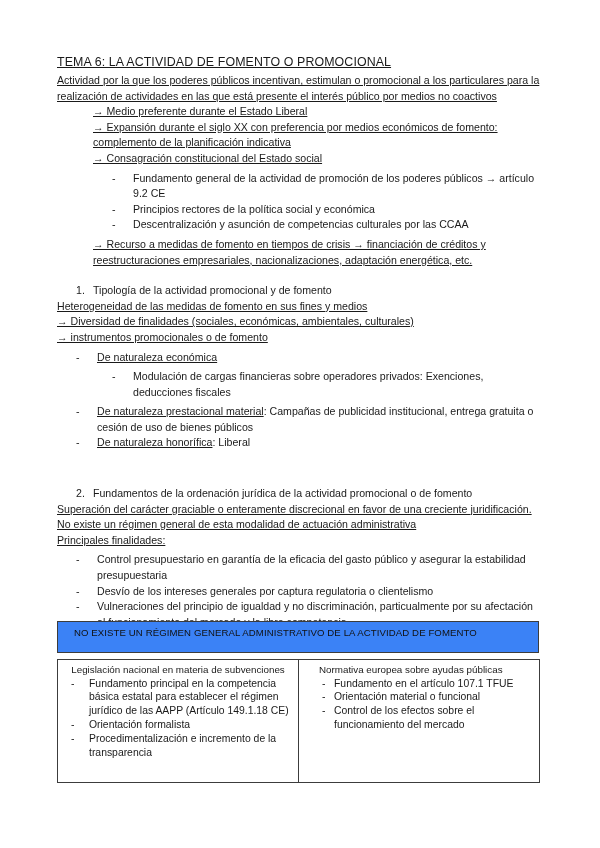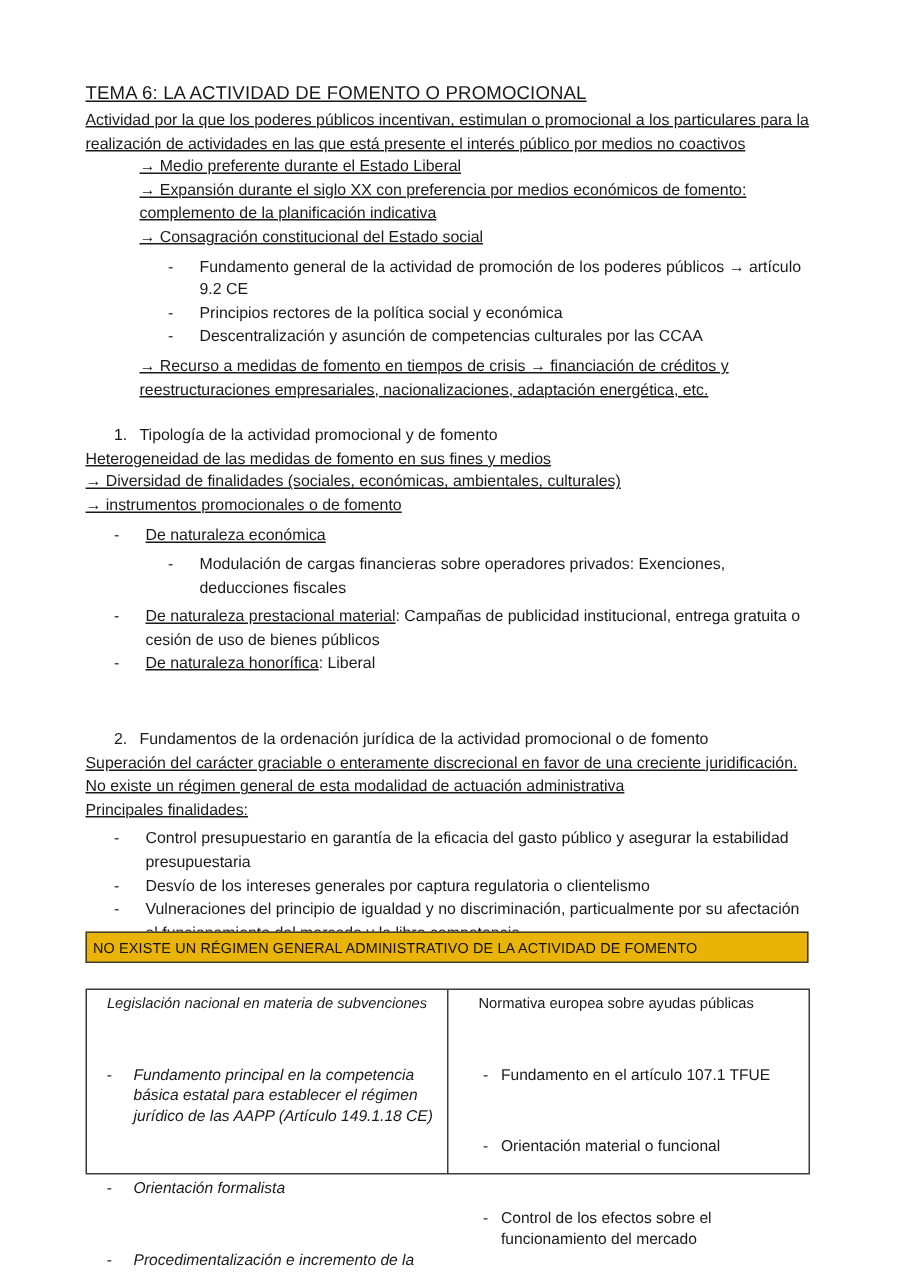--- a/index.html
+++ b/index.html
@@ -17,36 +17,36 @@
   ul.dash > li::before { content: "-"; position: absolute; left: 51px; }
   ul.dash.lvl0 > li { padding-left: 36px; }
   ul.dash.lvl0 > li::before { left: 15px; }
   ul.dash.lvl1 > li { padding-left: 72px; }
   ul.dash.lvl1 > li::before { left: 51px; }
   .num-item { position: relative; padding-left: 36px; }
   .num-item .num { position: absolute; left: 19px; }
   .u { text-decoration: underline; }
   .gap { height: 31px; }
   .green-box {
-    position: absolute; left: 57px; top: 621px; width: 482px; height: 21px;
-    background: #eab308; border: 1.5px solid #3c3c3c; box-sizing: border-box;
-    font-size: 9.6px; line-height: 21px; padding-left: 4px; color: #111;
+    position: absolute; left: 57px; top: 621px; width: 482px; height: 32px;
+    background: #3b82f6; border: 1.5px solid #3c3c3c; box-sizing: border-box;
+    font-size: 9.6px; line-height: 21px; padding-left: 16px; color: #111;
     letter-spacing: 0.1px;
   }
   .table {
     position: absolute; left: 57px; top: 659px; width: 483px; height: 124px;
     border: 1.5px solid #3c3c3c; box-sizing: border-box; display: flex;
   }
   .cell { box-sizing: border-box; padding: 4px 6px 0 6px; font-size: 10.4px; line-height: 13.8px; }
-  .cell.left { width: 241px; border-right: 1.5px solid #3c3c3c; font-style: italic; }
+  .cell.left { width: 241px; border-right: 1.5px solid #3c3c3c; }
   .cell.right { flex: 1; padding-left: 20px; }
   .cell .head { font-size: 9.8px; line-height: 12.6px; }
   .cell.left .head { text-align: center; }
   .cell ul { list-style: none; margin: 0; padding: 0; }
-  .cell ul li { position: relative; padding-left: 25px; margin-top: 34px; }
+  .cell ul li { position: relative; padding-left: 25px; }
   .cell ul li::before { content: "-"; position: absolute; left: 7px; }
   .cell.right ul li { padding-left: 15px; }
   .cell.right ul li::before { left: 3px; }
 </style>
 </head>
 <body>
 
 <div class="page">
   <p class="title">TEMA 6: LA ACTIVIDAD DE FOMENTO O PROMOCIONAL</p>
   <p>Actividad por la que los poderes públicos incentivan, estimulan o promocional a los particulares para la realización de actividades en las que está presente el interés público por medios no coactivos</p>

